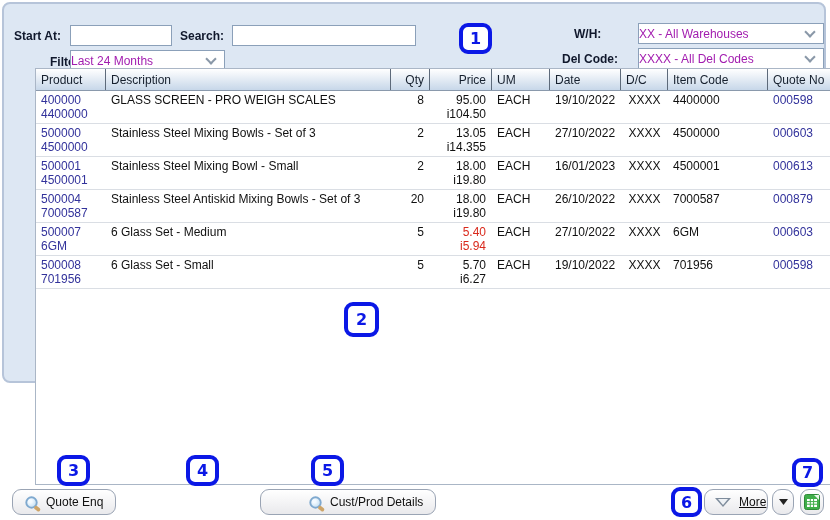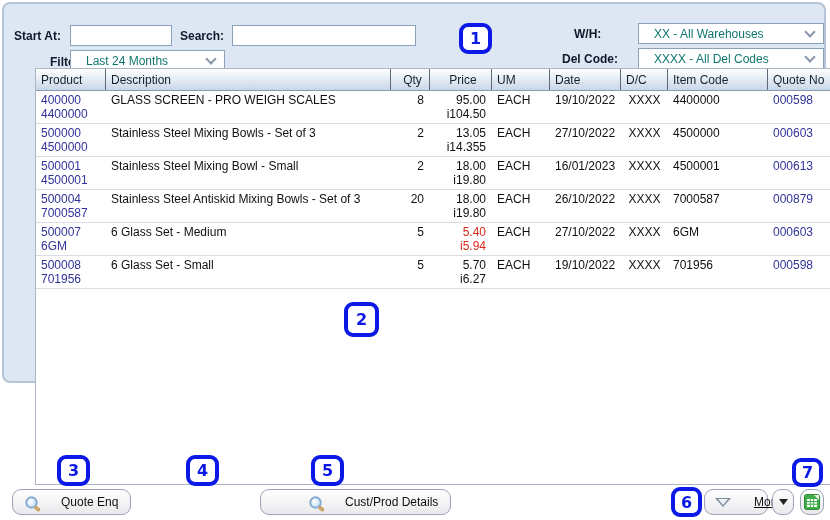--- a/index.html
+++ b/index.html
@@ -8,46 +8,46 @@
   .panel { position:absolute; left:2px; top:2px; width:824px; height:381px;
     background:#dde7f3; border:2px solid #b6c4d9; border-radius:8px; }
 
   
   .lbl { position:absolute; font-size:12px; font-weight:bold; color:#10182c; }
   .inputbox { position:absolute; background:#fff; border:1px solid #8ba0b9;
     display:flex; align-items:center; }
   .inputbox input { border:none; outline:none; flex:1; height:100%;
     font-size:12px; padding:0 4px; font-family:"Liberation Sans",sans-serif; background:transparent; }
   .dropdown { position:absolute; background:#fff; border:1px solid #8ba0b9;
-    display:flex; align-items:center; font-size:12px; color:#0f766e; padding-left:15px; cursor:default;justify-content:center; }
+    display:flex; align-items:center; font-size:12px; color:#a21caf; padding-left:0; cursor:default;justify-content:center; }
   .dropdown .val { flex:1; }
   .chev { width:8px; height:8px; border-right:2px solid #8a98a8; border-bottom:2px solid #8a98a8;
     transform:rotate(45deg); margin:-4px 9px 0 0; }
   .mag { position:relative; width:13px; height:13px; border:2px solid #7fa9cf; border-radius:50%;
     background:radial-gradient(circle at 35% 35%, #f4faff 20%, #b9d9f0); flex:none; }
   .mag::after { content:''; position:absolute; width:7px; height:4px; background:#cda468;
     bottom:-4px; right:-5px; transform:rotate(38deg); border-radius:2px; }
 
   
   .table { position:absolute; left:3px; top:64px; width:809px; height:417px;
     background:#fff; border:1px solid #aab6c6;margin-left:28px; }
   .grid { display:grid; grid-template-columns:70px 285px 39px 62px 58px 71px 47px 100px 75px; }
   .thead { background:linear-gradient(#ffffff, #c7d7e9); border-bottom:1px solid #8a99ac; height:22px; }
   .th { font-size:12px; color:#16202e; padding:4px 0 0 5px; border-right:1px solid #5d6a7a; overflow:hidden; white-space:nowrap; }
-  .th.r { text-align:center; }
+  .th.r { text-align:right; padding-right:5px; }
   .trow { border-bottom:1px solid #dadee4; min-height:31px; cursor:default; }
   .cell { font-size:12px; color:#101010; padding:2px 0 2px 5px; line-height:14px;
     overflow:hidden; white-space:nowrap; }
   .cell.r { text-align:right; padding:2px 6px 2px 0; }
   .cell.c { text-align:center; padding-left:0; }
   .navy { color:var(--link,#32329b); }
   .red { color:var(--red,#d9291c); }
 
   
-  .btn { position:absolute; height:26px; display:flex; align-items:center; gap:23px;
+  .btn { position:absolute; height:26px; display:flex; align-items:center; gap:8px;
     padding:0 12px; background:linear-gradient(#ffffff,#e9e9ec); border:1px solid #9aa4b4;
     border-radius:9px; font-size:12px; color:#101010; cursor:pointer; }
   .btn .mag { transform:scale(.95); }
   .tri-outline { width:0; height:0; border-left:8px solid transparent; border-right:8px solid transparent;
     border-top:9px solid #7e8c9c; position:relative; }
   .tri-outline::after { content:''; position:absolute; left:-5px; top:-8px; width:0; height:0;
     border-left:5px solid transparent; border-right:5px solid transparent; border-top:6px solid #eef1f5; }
   .arrow-btn { justify-content:center; padding:0; width:22px; }
   .excel-btn { justify-content:center; padding:0; width:24px; }
 

